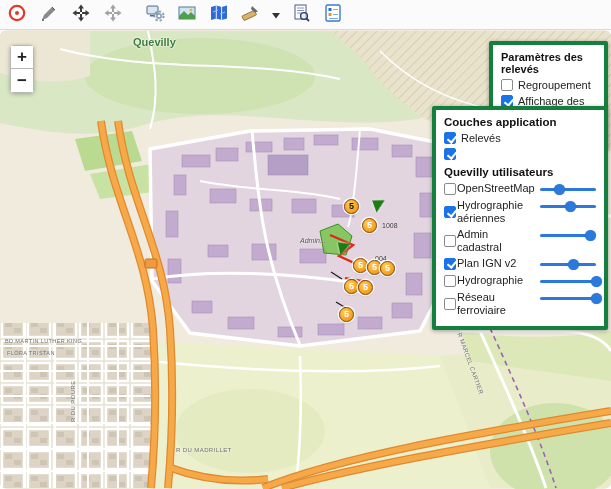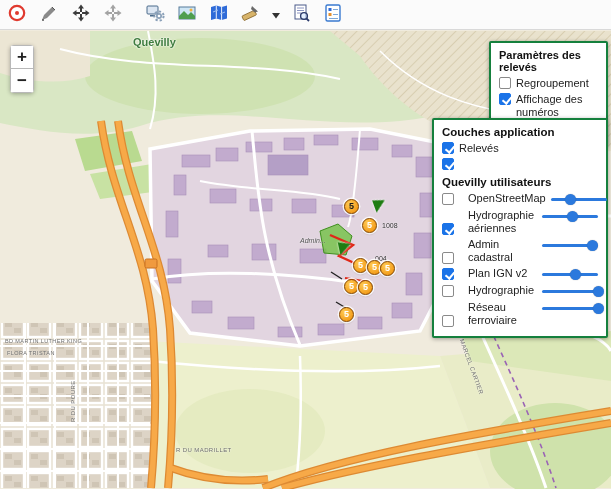--- a/index.html
+++ b/index.html
@@ -6,21 +6,21 @@
   *{box-sizing:border-box;}
   .app{position:relative;width:611px;height:489px;overflow:hidden;font-family:"Liberation Sans",sans-serif;background:#fff;}
 
   
   .toolbar{position:absolute;left:0;top:0;width:611px;height:30px;background:#fbfbfb;border-bottom:1px solid #d9d9d9;display:flex;align-items:center;padding:0 4px;gap:6px;}
   .tool-btn{width:26px;height:26px;display:flex;align-items:center;justify-content:center;border:none;background:transparent;padding:0;cursor:pointer;border-radius:3px;}
   .tb-gap{margin-left:10px;}
   .caret-btn{width:12px;}
 
   
-  .map-area{position:absolute;left:0;top:30px;width:611px;height:459px;overflow:hidden;background:#f0ebdd;}
+  .map-area{position:absolute;left:0;top:30px;width:611px;height:459px;overflow:hidden;background:#f0ebdd;border-radius:7px;}
   .map-svg{position:absolute;left:0;top:0;}
   .map-labels{position:absolute;inset:0;pointer-events:none;}
   .street-label{position:absolute;font-size:6px;color:#6e6e6e;letter-spacing:.4px;white-space:nowrap;text-shadow:0 0 2px #fff;}
   .place-label{position:absolute;font-size:11px;font-weight:bold;color:#3e7c3e;text-shadow:0 0 2px #fff,0 0 2px #fff;}
   .anno-label{position:absolute;font-size:7px;color:#333;text-shadow:0 0 2px #fff;white-space:nowrap;}
   .anno-label.it{font-style:italic;color:#555;}
 
   .markers-layer{position:absolute;inset:0;pointer-events:none;}
   .markers-layer > *{pointer-events:auto;}
   .marker-point{position:absolute;width:15px;height:15px;margin:-8px 0 0 -8px;border-radius:50%;
@@ -31,36 +31,36 @@
   .marker-arrow{position:absolute;width:0;height:0;margin:-6px 0 0 -3px;
     border-left:12px solid #1e7d12;border-top:4px solid transparent;border-bottom:9px solid transparent;
     transform:rotate(var(--rot,0deg));filter:drop-shadow(0 0 1px #fff);cursor:pointer;}
 
   
   .zoom-control{position:absolute;left:10px;top:15px;width:24px;box-shadow:0 1px 4px rgba(0,0,0,.3);border-radius:4px;overflow:hidden;}
   .zoom-btn{width:24px;height:24px;background:#fff;border:1px solid #b8b8b8;font-size:17px;font-weight:bold;color:#222;line-height:20px;text-align:center;cursor:pointer;padding:0;display:block;font-family:"Liberation Sans",sans-serif;}
   .zoom-btn+.zoom-btn{border-top:none;}
 
   
-  .panel{position:absolute;background:#fff;border:2px solid #15803d;box-shadow:0 1px 4px rgba(0,0,0,.35);border-radius:2px;padding:6px 8px;font-size:11px;color:#222;}
+  .panel{position:absolute;background:#fff;border:4px solid #15803d;box-shadow:0 1px 4px rgba(0,0,0,.35);border-radius:2px;padding:6px 8px;font-size:11px;color:#222;}
   .panel-title{font-weight:bold;font-size:11px;margin-bottom:4px;color:#111;}
   .section-title{font-weight:bold;font-size:11.5px;margin:6px 0 4px;color:#111;}
   .section-title:first-child{margin-top:0;}
   .row{display:flex;align-items:flex-start;gap:5px;margin:3px 0;line-height:13px;}
   .row .lbl{flex:1;}
-  .cbwrap{display:flex;align-items:flex-end;gap:14px;flex:1;cursor:pointer;}
+  .cbwrap{display:flex;align-items:center;gap:1px;flex:1;cursor:pointer;}
   .cb{width:12px;height:12px;border:1px solid #8a8a8a;border-radius:2px;background:#fff;flex:none;position:relative;margin-top:0px;cursor:pointer;}
   .cb.checked{background:#1a73e8;border-color:#1a73e8;}
   .cb.checked::after{content:"";position:absolute;left:3.5px;top:0.5px;width:4px;height:7px;border:solid #fff;border-width:0 2px 2px 0;transform:rotate(40deg);}
   .slider{position:relative;width:56px;height:13px;flex:none;margin-top:1px;cursor:pointer;}
   .slider::before{content:"";position:absolute;left:0;right:0;top:5px;height:3px;background:#2b79dd;border-radius:2px;}
   .slider .knob{position:absolute;top:1px;left:var(--val,50%);margin-left:-5.5px;width:11px;height:11px;border-radius:50%;background:#2b79dd;box-shadow:0 0 1px rgba(0,0,0,.4);}
   .panel-releves{right:3px;top:11px;width:119px;}
   .panel-releves .slider{width:62px;margin:4px 0 2px 4px;}
-  .panel-layers{right:3px;top:88px;width:176px;}
+  .panel-layers{right:3px;top:76px;width:176px;}
 </style>
 </head>
 <body>
 
 <div class="app">
 
   <div class="toolbar">
     <button class="tool-btn">
       <span><svg width="20" height="20" viewBox="0 0 20 20">
             <circle cx="10" cy="10" r="7.2" fill="#fff" stroke="#e03a2f" stroke-width="2.2"></circle>

